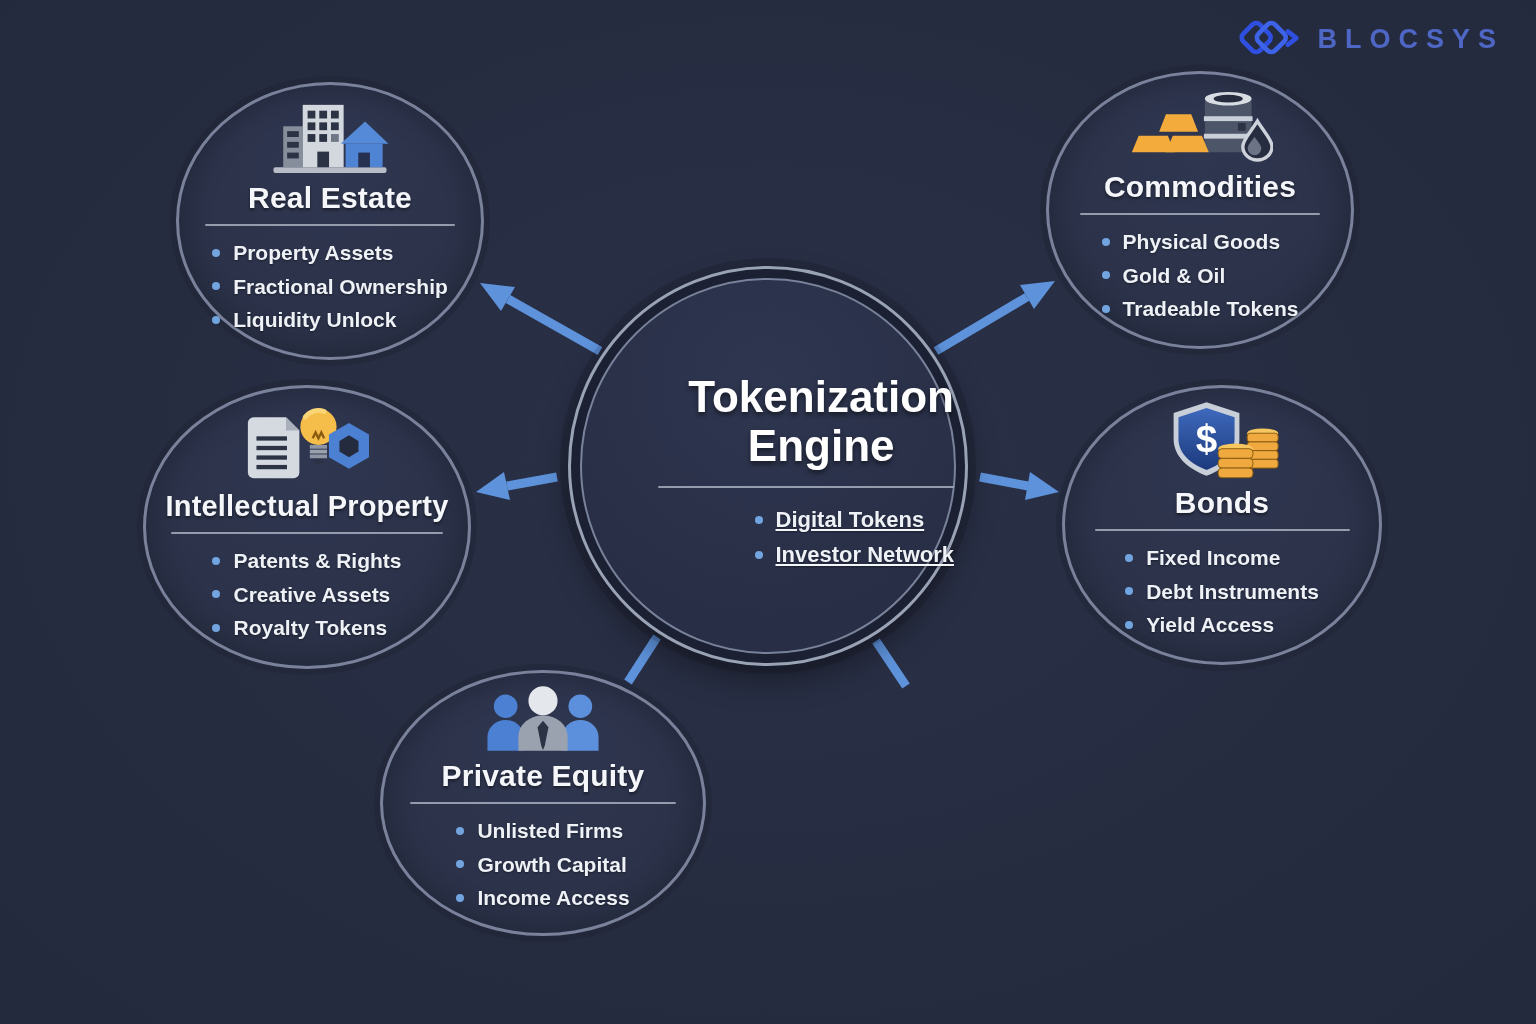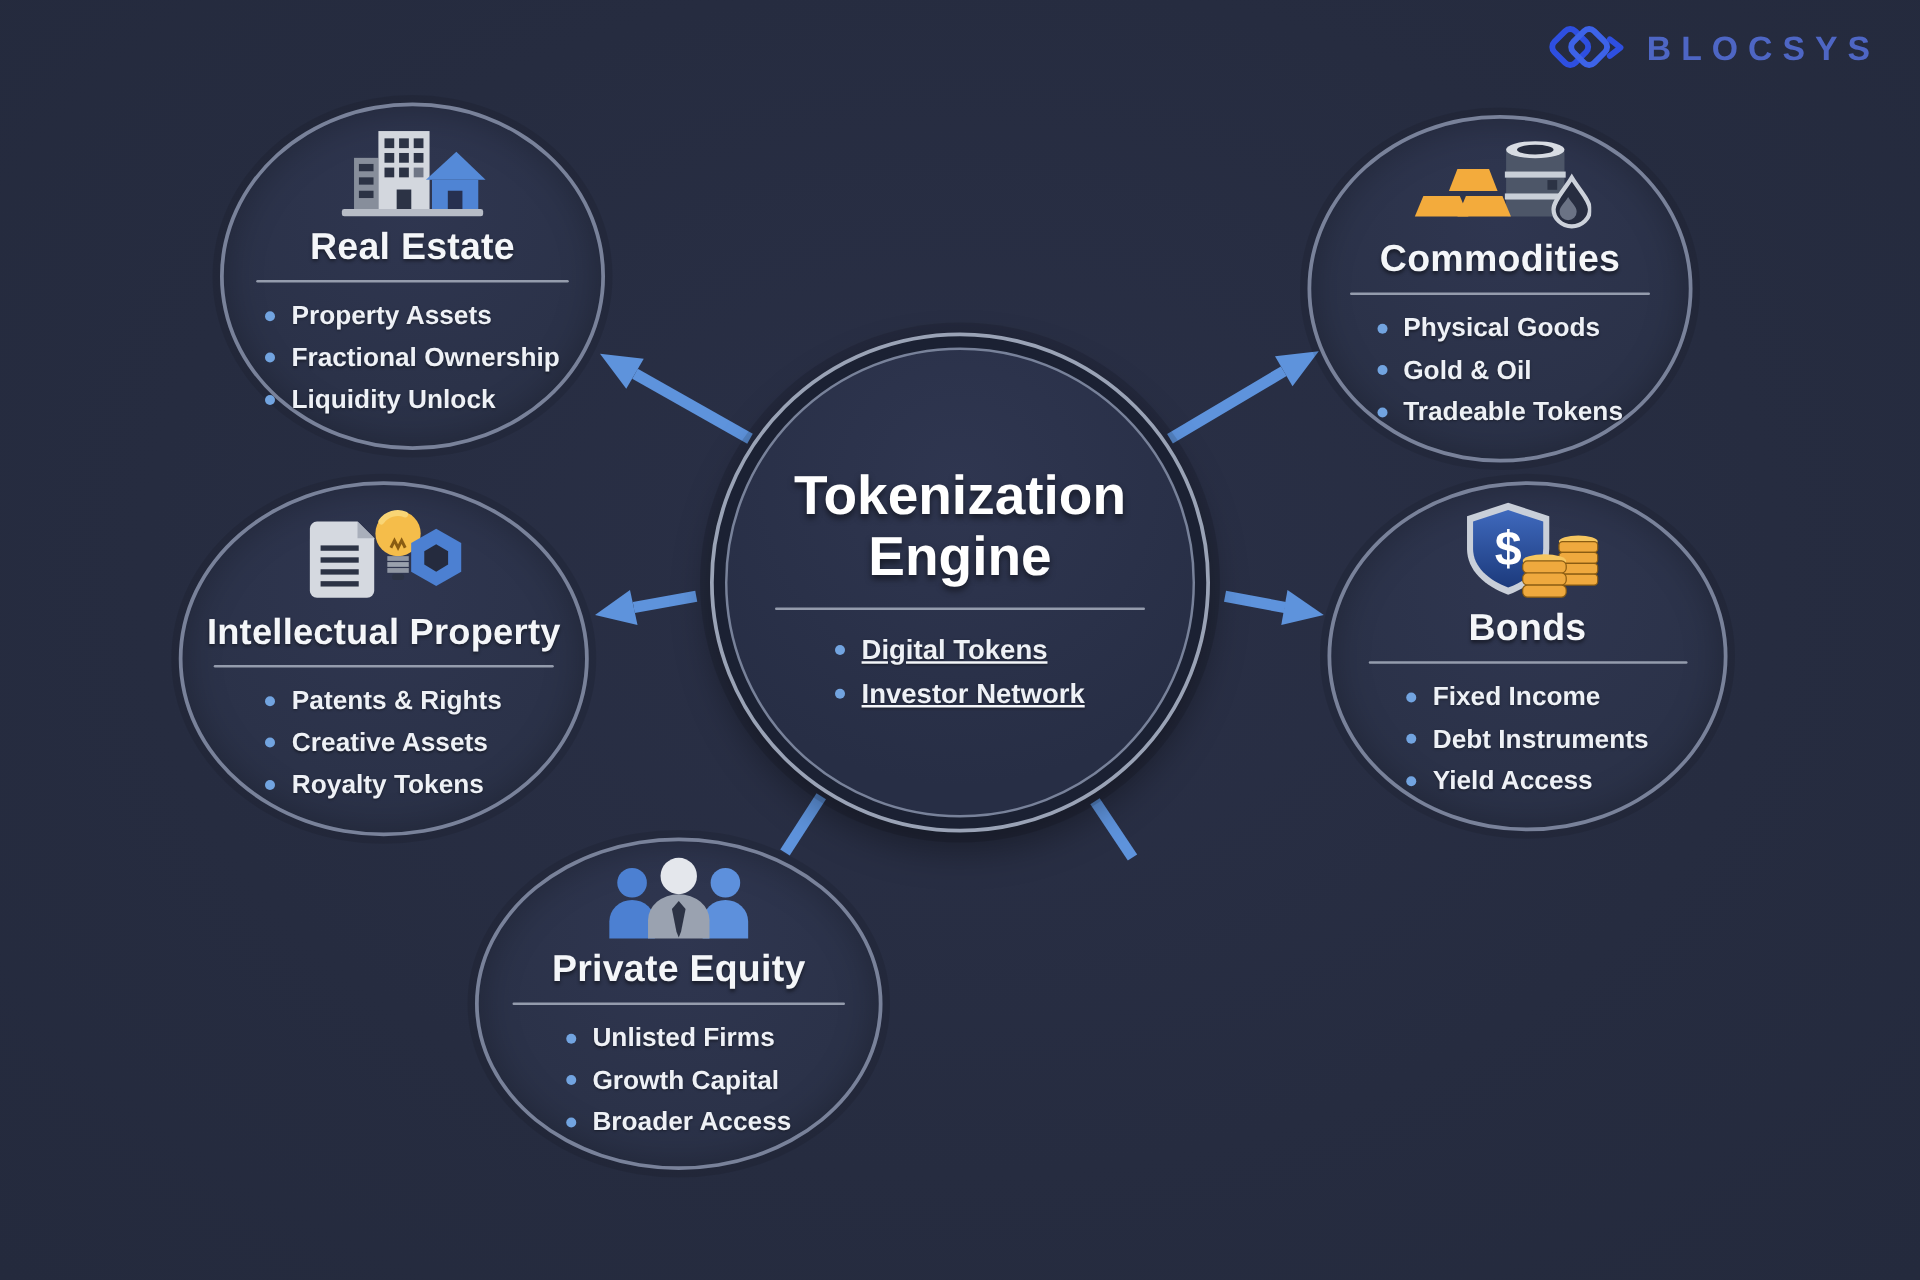--- a/index.html
+++ b/index.html
@@ -49,21 +49,21 @@
   
   .center-outer{
     position:absolute;left:568px;top:266px;width:400px;height:400px;
     border-radius:50%;border:3px solid #9aa3b6;background:#1b2133;
     box-shadow:0 0 0 8px rgba(0,0,0,0.12), 0 14px 30px rgba(0,0,0,0.35);
   }
   .center-inner{
     position:absolute;left:9px;top:9px;right:9px;bottom:9px;border-radius:50%;
     border:2px solid #78829a;
     background:radial-gradient(circle at 50% 28%, #2f3650 0%, #272e45 75%);
-    display:flex;flex-direction:column;align-items:center;
+    display:flex;flex-direction:column;align-items:flex-end;
   }
   .center-title{
     margin-top:92px;text-align:center;font-size:44px;font-weight:bold;
     line-height:49px;color:#ffffff;text-shadow:0 3px 5px rgba(0,0,0,.5);
   }
   .center-divider{width:296px;margin-top:16px;}
   .center-bullets{margin-top:14px;text-decoration:underline;}
   .center-bullets li{line-height:35px;}
   .center-bullets .btext{font-size:22px;}
   
@@ -141,21 +141,21 @@
           <span class="dot"></span>
           <span class="btext">Fractional Ownership</span>
         </li>
       <li>
           <span class="dot"></span>
           <span class="btext">Liquidity Unlock</span>
         </li>
     </ul>
   </div>
 
-  <div class="node" style="left:1046px;top:92px;width:308px;height:278px;padding-top:12px;text-align:center;">
+  <div class="node" style="left:1046px;top:71px;width:308px;height:278px;padding-top:12px;text-align:center;">
     <svg width="146" height="78" viewBox="0 0 150 80">
       <rect x="80" y="12" width="48" height="56" rx="3" fill="#4d5668"></rect>
       <ellipse cx="104" cy="13" rx="24" ry="7" fill="#d8dce3"></ellipse>
       <ellipse cx="104" cy="13" rx="15" ry="4" fill="#262c3e"></ellipse>
       <rect x="79" y="31" width="50" height="5" fill="#c9cfd8"></rect>
       <rect x="79" y="49" width="50" height="5" fill="#c9cfd8"></rect>
       <rect x="114" y="38" width="8" height="8" fill="#2c3345"></rect>
       <polygon points="40,29 66,29 73,47 33,47" fill="#f3ab3c"></polygon>
       <polygon points="12,51 42,51 49,68 5,68" fill="#f3ab3c"></polygon>
       <polygon points="47,51 77,51 84,68 40,68" fill="#f3ab3c"></polygon>
@@ -274,21 +274,21 @@
       <li>
           <span class="dot"></span>
           <span class="btext">Unlisted Firms</span>
         </li>
       <li>
           <span class="dot"></span>
           <span class="btext">Growth Capital</span>
         </li>
       <li>
           <span class="dot"></span>
-          <span class="btext">Broader Access</span>
+          <span class="btext">Income Access</span>
         </li>
     </ul>
   </div>
 
   <div class="center-outer">
     <div class="center-inner">
       <div class="center-title">
         <div>Tokenization</div>
         <div>Engine</div>
       </div>

